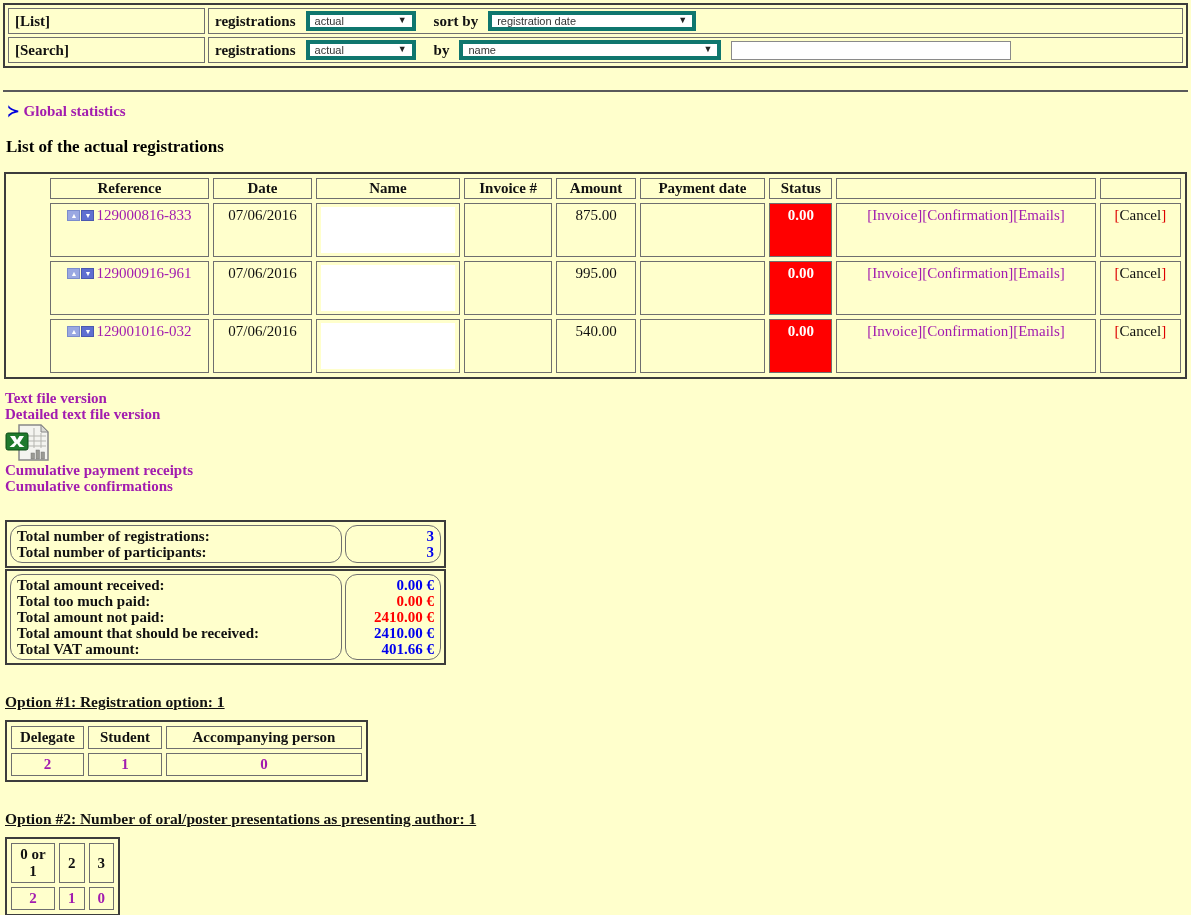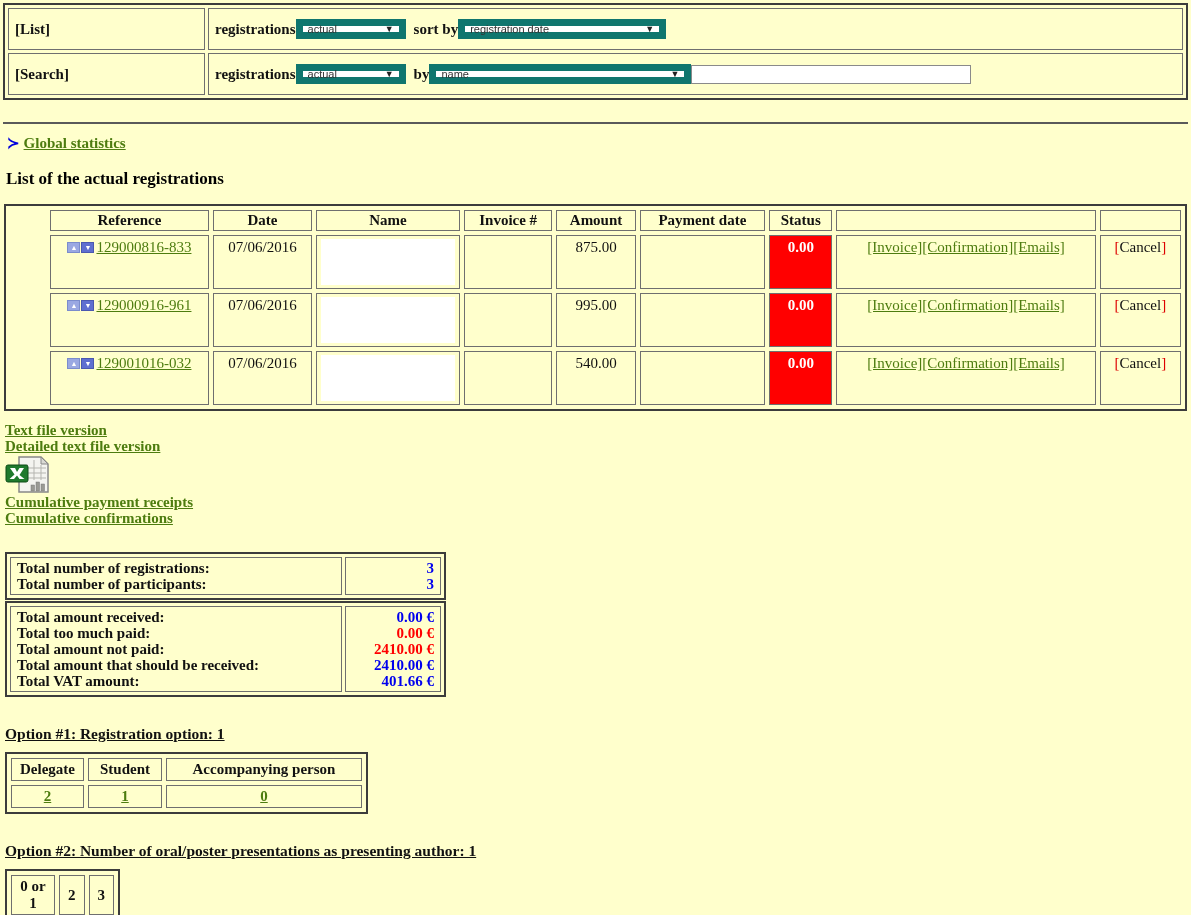--- a/index.html
+++ b/index.html
@@ -11,46 +11,46 @@
     font-size:15px; color:#111;
   }
   .page { padding:3px; }
 
   
   table.frame {
     border-collapse:separate; border-spacing:3px;
     border:2px solid #3c3c3c; background:transparent;
   }
   table.frame td, table.frame th {
-    border:1px solid #6f6f6f; padding:10px 6px;
+    border:1px solid #6f6f6f; padding:2px 6px;
     font-size:15px;
   }
 
   
   .toolbar { width:1185px; }
   .toolbar td { height:26px; vertical-align:middle; }
   .toolbar .cmd { width:197px; font-weight:bold; }
-  .tb-flex { display:flex; align-items:center; }
+  .tb-flex { display:flex; align-items:center; gap:10px; }
   .tb-label { font-weight:bold; white-space:nowrap; }
   .select {
-    display:inline-flex; align-items:center; justify-content:space-between;
-    background:#ffffff; border:7px solid #0f766e;
+    display:inline-flex; justify-content:space-between;
+    background:#ffffff; border:4px solid #0f766e;
     height:20px; padding:0 5px;
     font-family:"Liberation Sans", sans-serif; font-size:11px; color:#333;
     cursor:default;
   }
   .sel-arrow { font-size:9px; color:#222; margin-left:8px; }
   .text-input {
     background:#ffffff; border:1px solid #8a8a8a; height:19px;
     font-family:"Liberation Sans", sans-serif; font-size:12px; padding:0 3px;
   }
 
   hr.sep { border:none; border-top:2px solid #5a5a5a; margin:22px 0 0 0; }
 
-  a.lnk { color:#4d7c0f; text-decoration:underline; cursor:pointer; }
+  a.lnk { color:#a21caf; cursor:pointer; }
   .bold-link { font-weight:bold; }
   .arrow-prefix { color:#0000dd; font-weight:bold; text-decoration:none; margin-right:4px; }
 
   .global-stats { margin:10px 0 0 4px; font-size:15px; }
 
   h3.page-title { margin:17px 0 15px 3px; font-size:17px; font-weight:bold; color:#000; }
 
   
   table.reg { width:1183px; margin-left:1px; border-spacing:4px;padding-left:40px; }
   table.reg th { font-weight:bold; text-align:center; padding:1px 3px; height:20px; background:transparent; }
@@ -68,21 +68,21 @@
   .cancel-br { color:#dd0000; text-decoration:underline; }
 
   
   .links-block { margin:11px 0 0 2px; line-height:16px; font-size:15px; }
   .links-block div { margin:0; }
   .excel-icon-wrap { margin:3px 0 1px 0; height:40px; }
 
   
   .totals-wrap { margin:26px 0 0 2px; }
   table.totals { border-spacing:3px; margin-bottom:1px; }
-  table.totals td { vertical-align:top; padding:2px 6px; }
+  table.totals td { vertical-align:top; padding:2px 6px;border-radius:12px; }
   .t-labels div { font-weight:bold; white-space:nowrap; line-height:16px; }
   .t-values { width:96px; }
   .t-values div { font-weight:bold; text-align:right; line-height:16px; }
 
   
   .opt-heading { margin:28px 0 0 2px; font-weight:bold; text-decoration:underline; font-size:15.5px; }
   table.opt { margin:9px 0 0 2px; border-spacing:4px; }
   table.opt th { font-weight:bold; text-align:center; padding:2px 8px; height:20px; }
   table.opt td { text-align:center; padding:2px 8px; height:20px; }
   table.opt a { font-weight:bold; }

